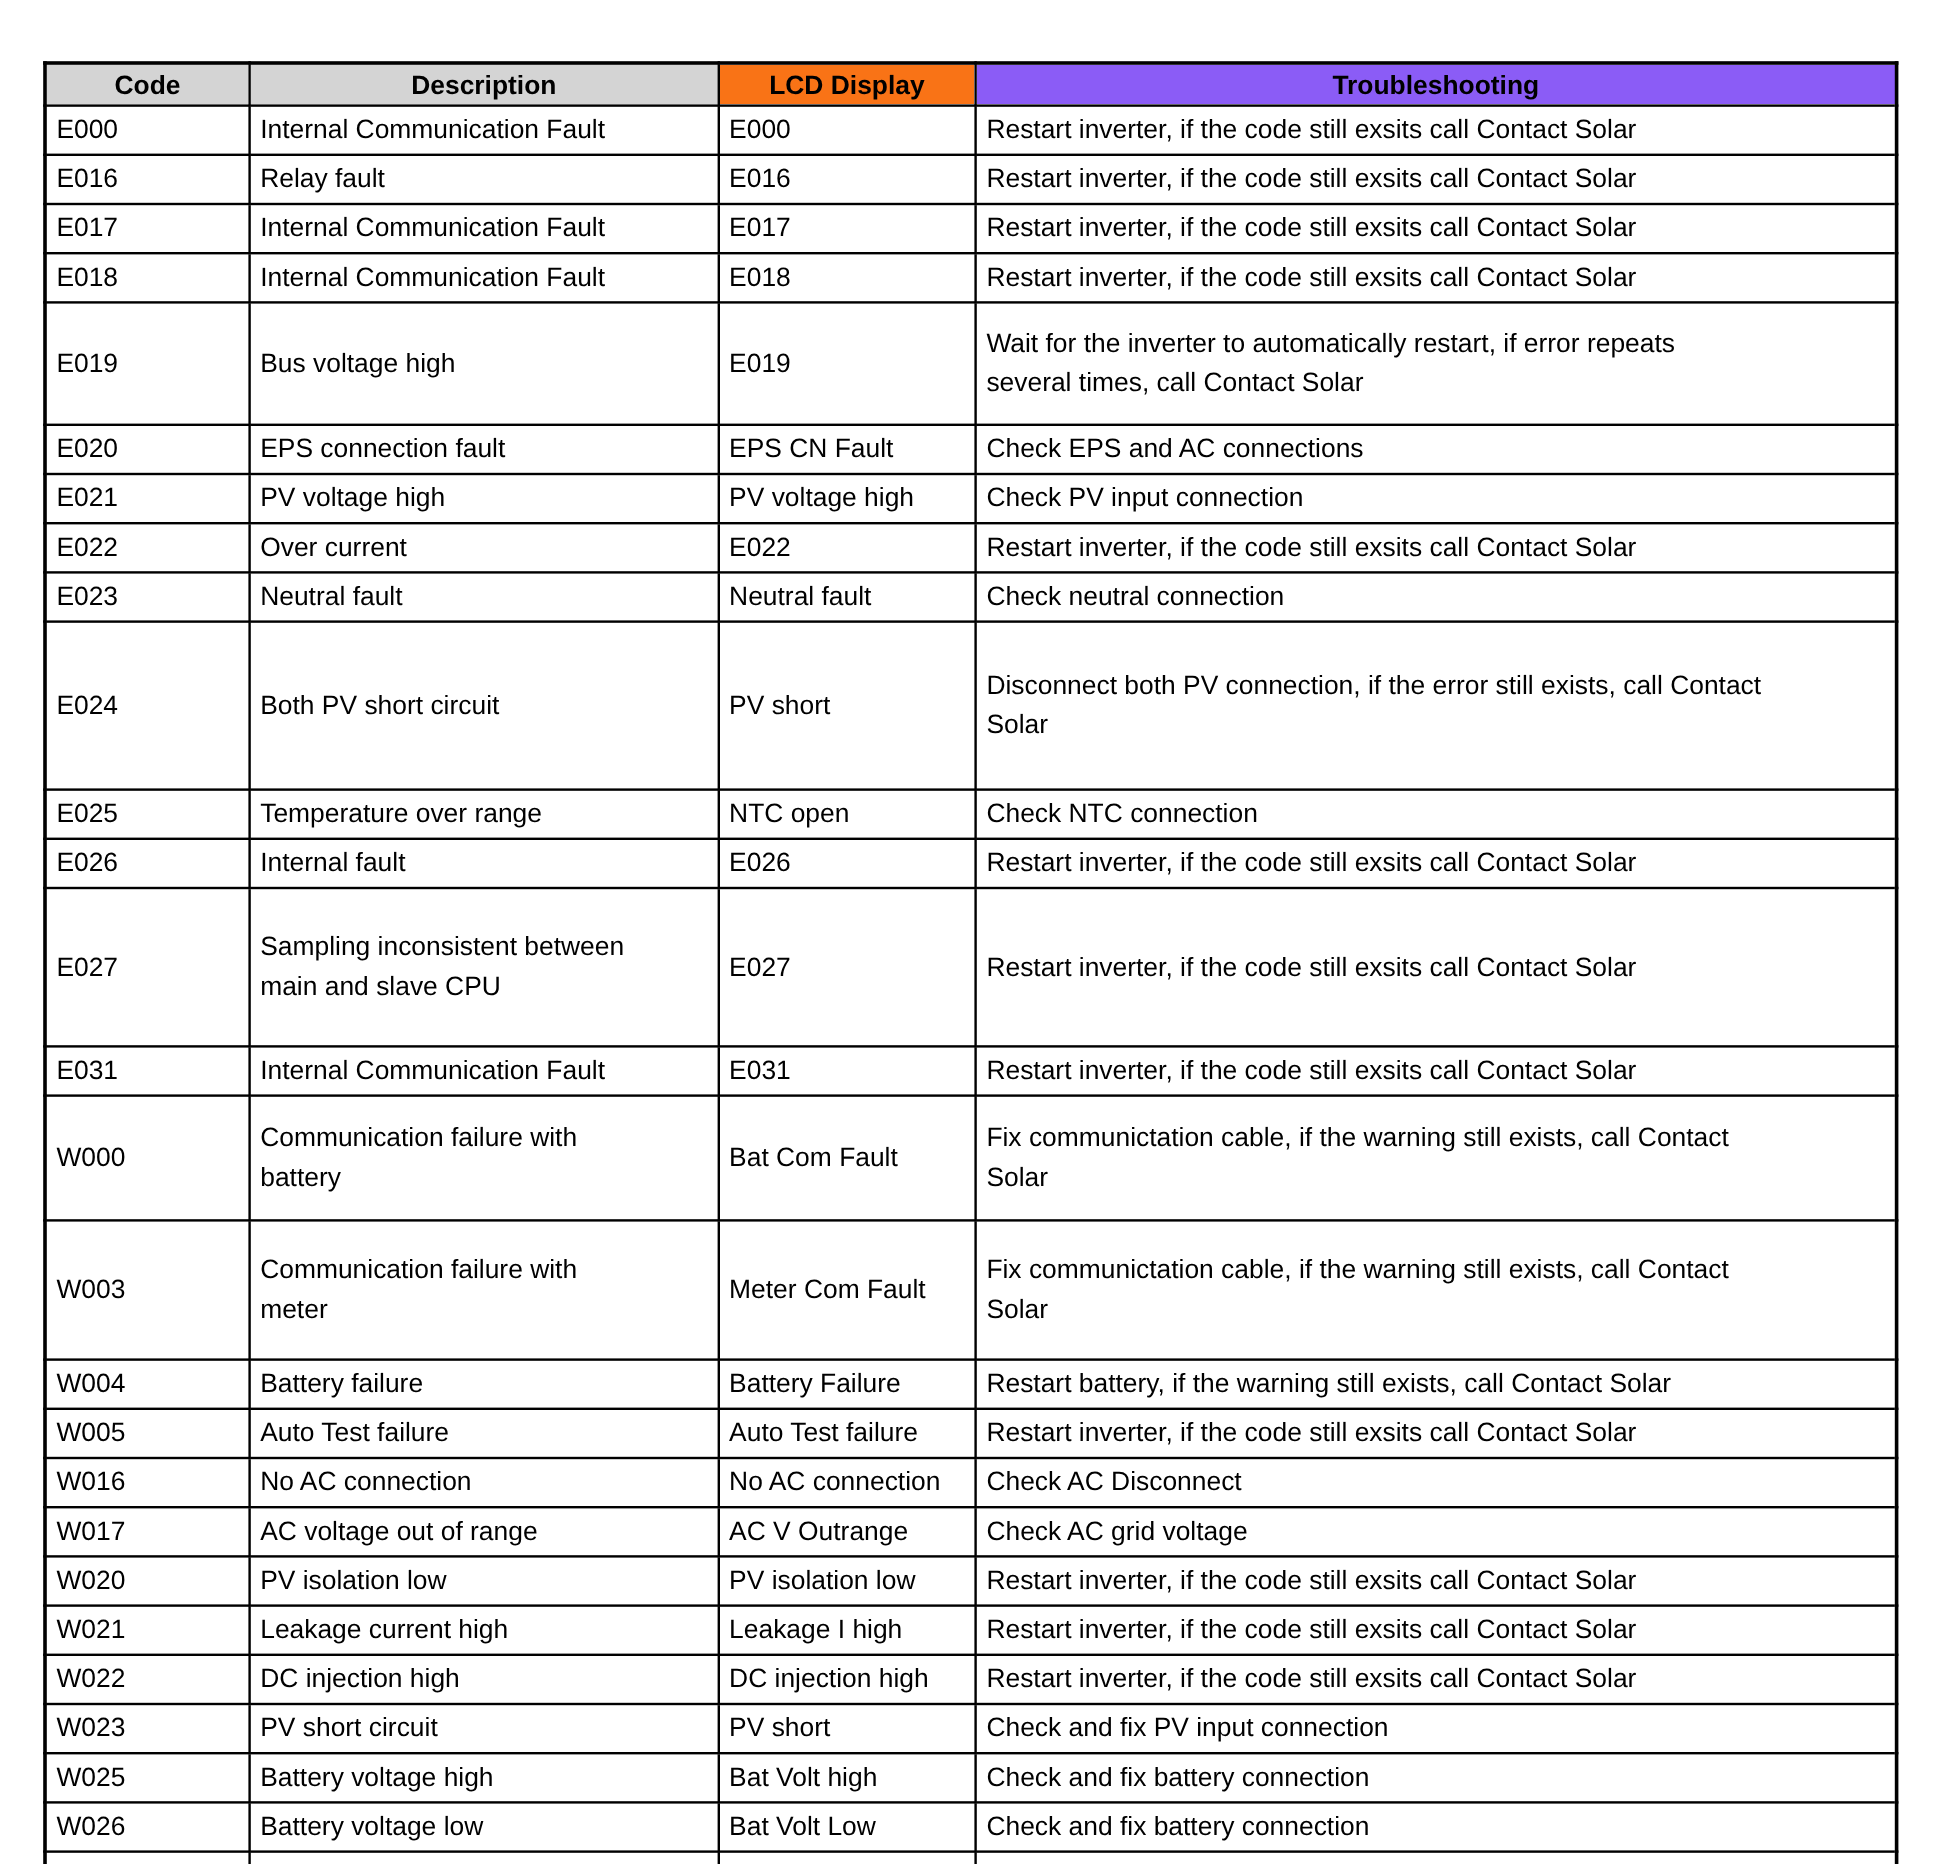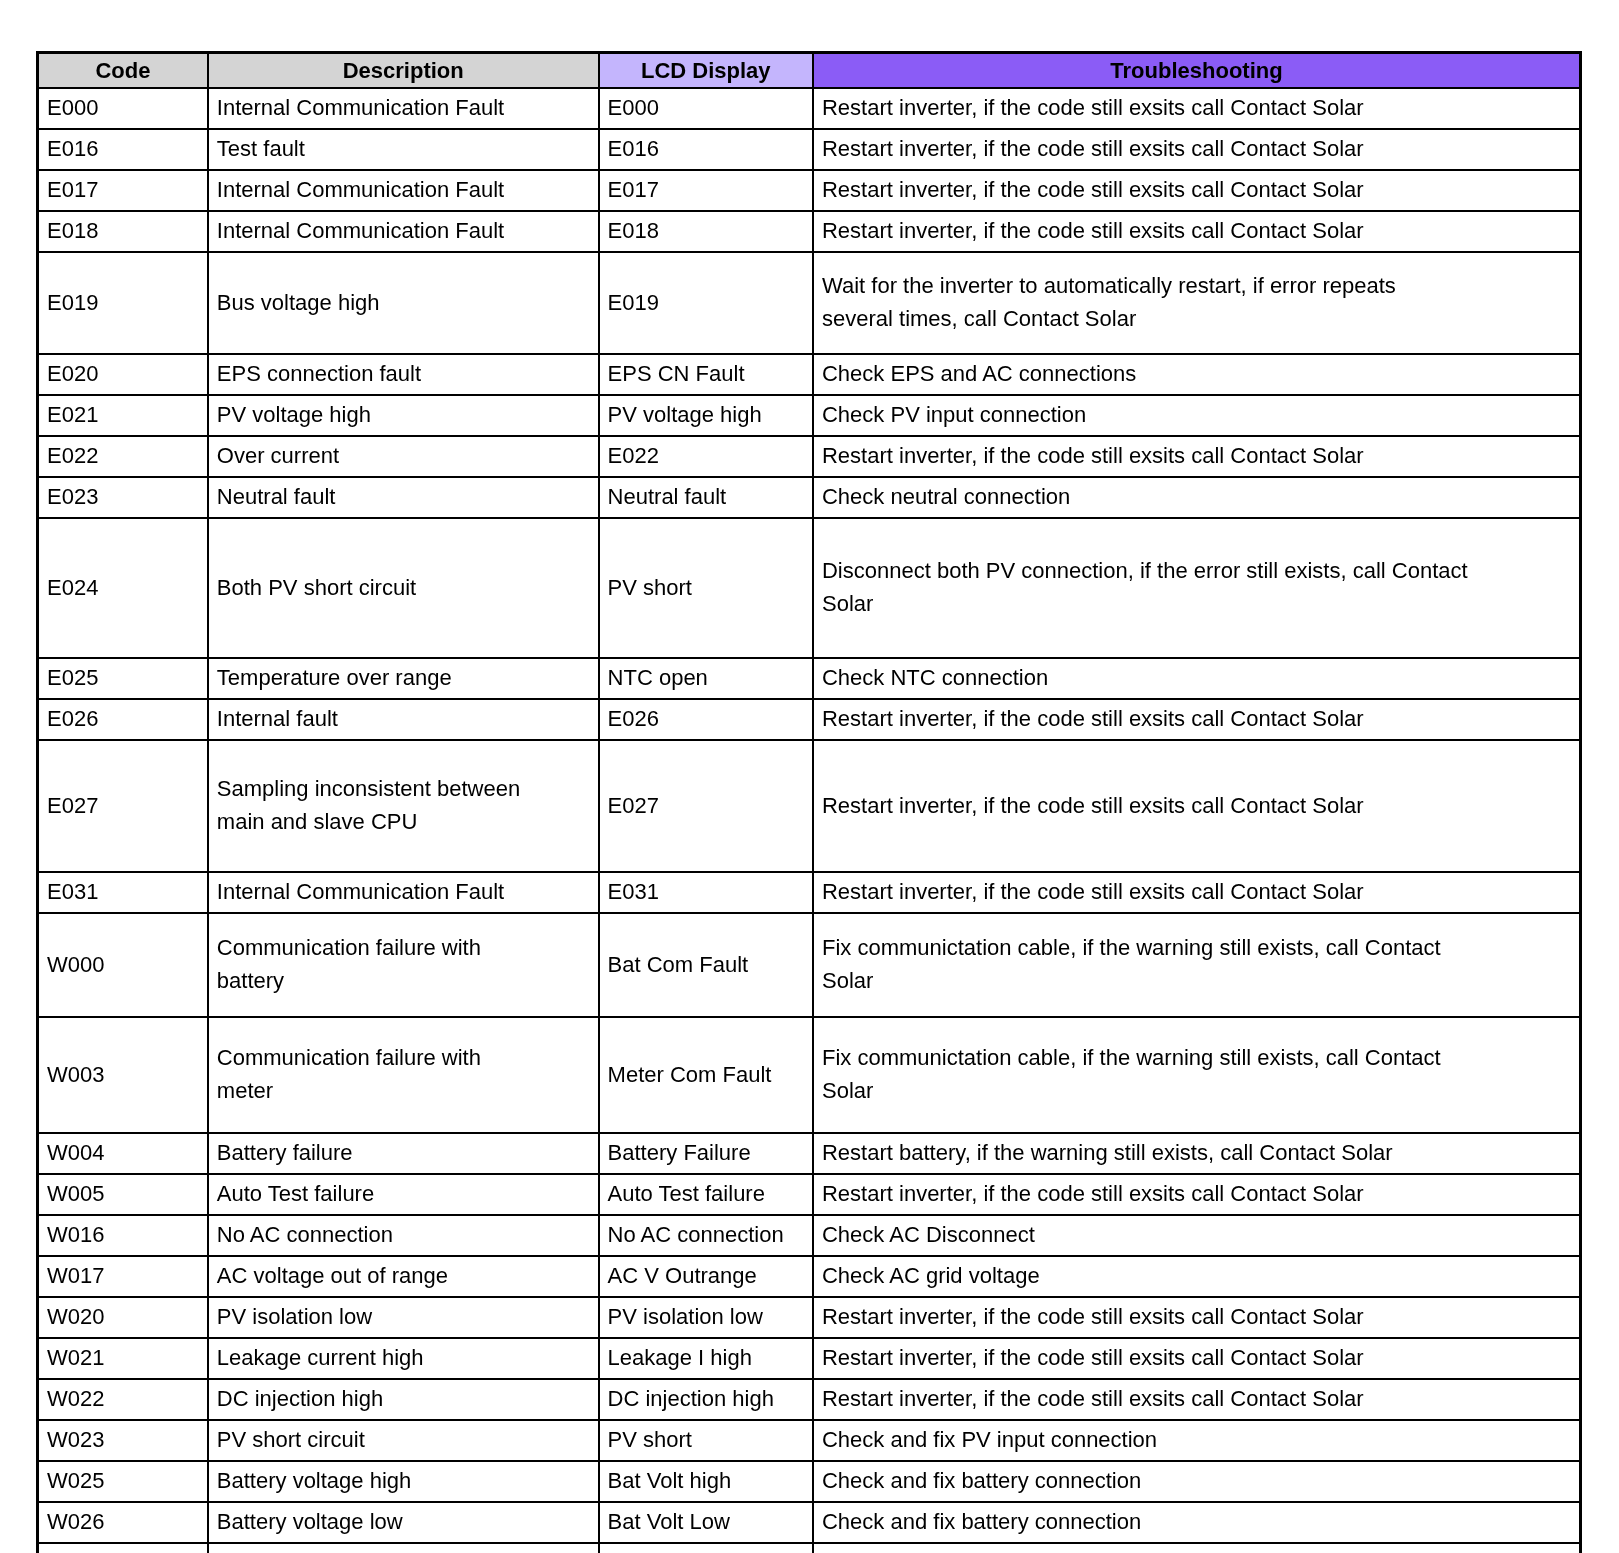--- a/index.html
+++ b/index.html
@@ -59,34 +59,34 @@
     <colgroup>
       <col class="col-code">
       <col class="col-desc">
       <col class="col-lcd">
       <col class="col-trb">
     </colgroup>
     <thead>
       <tr>
         <th style="background: rgb(212, 212, 212); color: rgb(0, 0, 0);">Code</th>
         <th style="background: rgb(212, 212, 212); color: rgb(0, 0, 0);">Description</th>
-        <th style="background: #c4b5fd; color: rgb(0, 0, 0);">LCD Display</th>
+        <th style="background: #f97316; color: rgb(0, 0, 0);">LCD Display</th>
         <th style="background: #8b5cf6; color: rgb(0, 0, 0);">Troubleshooting</th>
       </tr>
     </thead>
     <tbody>
         <tr style="height: 34px;">
           <td>E000</td>
           <td>Internal Communication Fault</td>
           <td>E000</td>
           <td>Restart inverter, if the code still exsits call Contact Solar</td>
         </tr>
         <tr style="height: 34px;">
           <td>E016</td>
-          <td>Test fault</td>
+          <td>Relay fault</td>
           <td>E016</td>
           <td>Restart inverter, if the code still exsits call Contact Solar</td>
         </tr>
         <tr style="height: 34px;">
           <td>E017</td>
           <td>Internal Communication Fault</td>
           <td>E017</td>
           <td>Restart inverter, if the code still exsits call Contact Solar</td>
         </tr>
         <tr style="height: 34px;">

